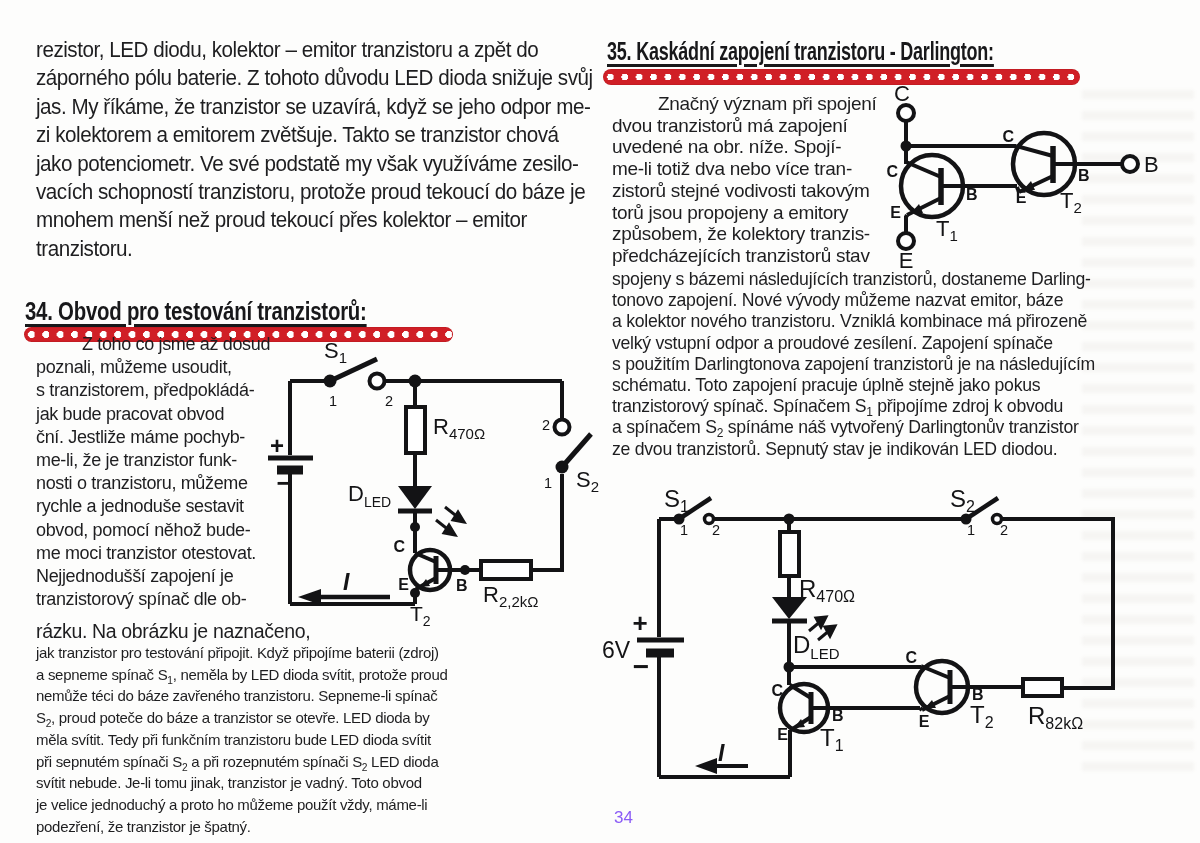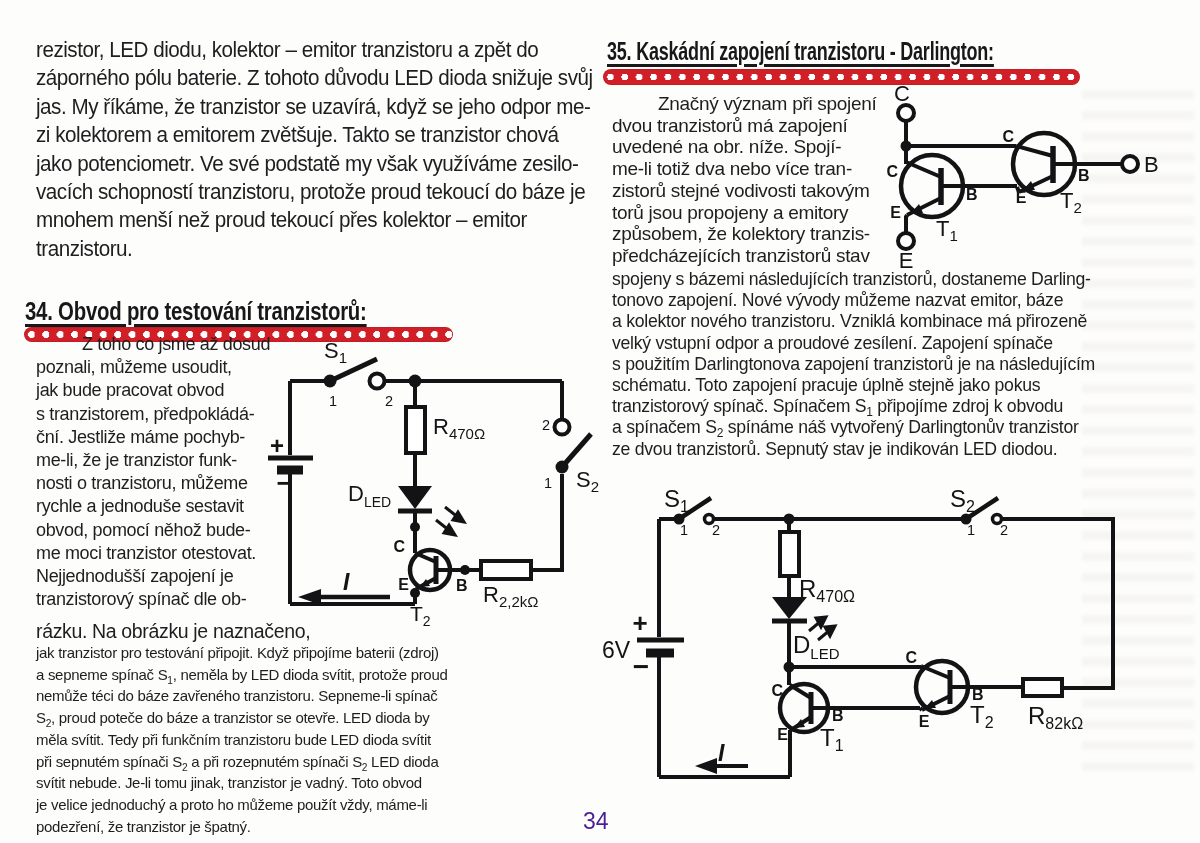--- a/index.html
+++ b/index.html
@@ -39,21 +39,21 @@
   .band34{left:24px;top:327px;width:429px;}
   .band35{left:603px;top:69px;width:477px;height:16px;}
   
   svg{position:absolute;overflow:visible;}
   svg text{font-family:"Liberation Sans","DejaVu Sans",sans-serif;fill:#141416;}
   .pin{font-size:16px;font-weight:bold;}
   .cnum{font-size:14.5px;}
   .clabel{font-size:22px;}
   .clabel-lg{font-size:24px;}
   .cur{font-size:23px;font-style:italic;font-weight:bold;}
-  .pagenum{position:absolute;left:583px;top:808px;width:50px;text-align:left;font-size:23px;color:#4c1d95;}
+  .pagenum{position:absolute;left:583px;top:808px;width:50px;text-align:right;font-size:17px;color:#8b5cf6;}
   
   .bleed{
     position:absolute;left:1082px;top:90px;width:112px;height:690px;
     background:repeating-linear-gradient(180deg, rgba(150,140,125,0.07) 0 9px, rgba(0,0,0,0) 9px 21px);
     filter:blur(1.5px);pointer-events:none;
   }
 </style>
 </head>
 <body>
 
@@ -71,22 +71,22 @@
       <div class="tl">mnohem menší než proud tekoucí přes kolektor – emitor</div>
       <div class="tl">tranzistoru.</div>
     </div>
 
   <div class="heading h34">34. Obvod pro testování tranzistorů:</div>
   <div class="dotband band34"></div>
 
   <div class="tblock narrow34 indent-first">
       <div class="tl">Z toho co jsme až dosud</div>
       <div class="tl">poznali, můžeme usoudit,</div>
+      <div class="tl">s tranzistorem, předpokládá-</div>
       <div class="tl">jak bude pracovat obvod</div>
-      <div class="tl">s tranzistorem, předpokládá-</div>
       <div class="tl">ční. Jestliže máme pochyb-</div>
       <div class="tl">me-li, že je tranzistor funk-</div>
       <div class="tl">nosti o tranzistoru, můžeme</div>
       <div class="tl">rychle a jednoduše sestavit</div>
       <div class="tl">obvod, pomocí něhož bude-</div>
       <div class="tl">me moci tranzistor otestovat.</div>
       <div class="tl">Nejjednodušší zapojení je</div>
       <div class="tl">tranzistorový spínač dle ob-</div>
     </div>
   <div class="tblock bridge34">

